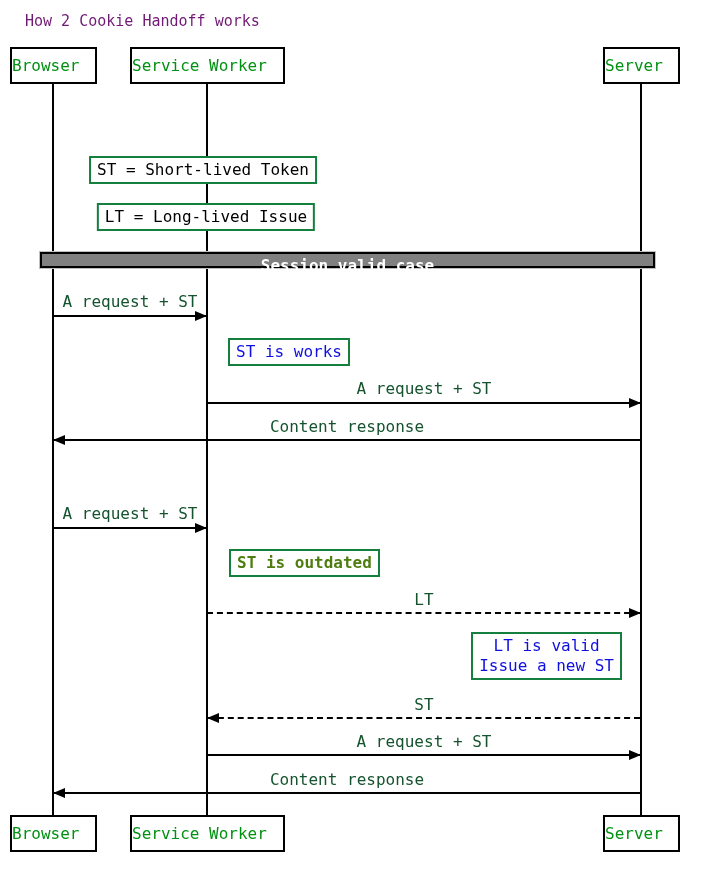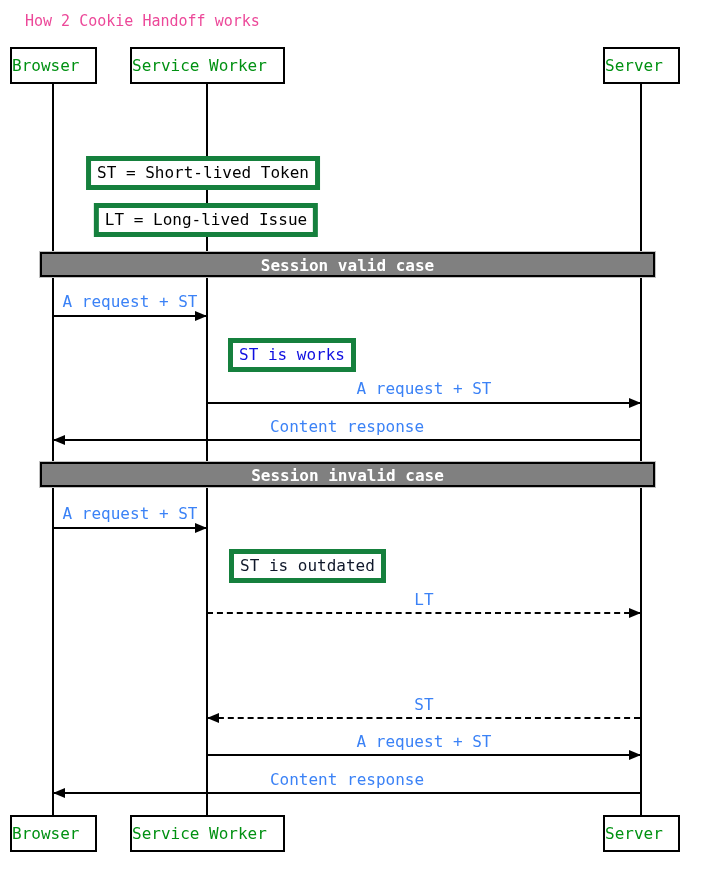--- a/index.html
+++ b/index.html
@@ -13,21 +13,21 @@
     width: 710px;
     height: 872px;
     background: #ffffff;
     overflow: hidden;
   }
   .title {
     position: absolute;
     left: 25px;
     top: 12px;
     font-size: 15px;
-    color: #ec4899;
+    color: #701a75;
     white-space: nowrap;
     z-index: 2;
   }
   .lifeline {
     position: absolute;
     top: 84px;
     height: 731px;
     width: 2px;
     background: #000000;
     z-index: 1;
@@ -42,52 +42,52 @@
     font-size: 16px;
     text-align: left;
     line-height: 33px;
     white-space: nowrap;
     z-index: 6;
   }
   .divider {
     position: absolute;
     left: 40px;
     width: 615px;
-    height: 25px;
+    height: 16px;
     box-sizing: border-box;
     background: #808080;
     border: 2px solid #000000;
     box-shadow: 0 0 0 1px #c0c0c0;
     color: #ffffff;
     font-size: 16px;
     font-weight: bold;
     text-align: center;
     line-height: 23px;
     z-index: 5;
   }
   .note {
     position: absolute;
     box-sizing: border-box;
     background: #ffffff;
-    border: 5px solid #15803d;
+    border: 2px solid #15803d;
     padding: 2px 6px;
     font-size: 16px;
     line-height: 20px;
     white-space: nowrap;
     z-index: 4;
   }
   .note.centered { transform: translateX(-50%); }
   .note.blue { color: #0f0fe0; text-align: center; }
-  .note.red  { color: #0f172a; }
+  .note.red  { color: #4d7c0f; font-weight: bold; }
   .msg-label {
     position: absolute;
     width: 220px;
     text-align: center;
     font-size: 16px;
-    color: #3b82f6;
+    color: #14532d;
     white-space: nowrap;
     z-index: 3;
   }
   .msg-line {
     position: absolute;
     height: 0;
     border-top: 2px solid #000000;
     z-index: 3;
   }
   .msg-line.dashed { border-top-style: dashed; }
@@ -137,38 +137,39 @@
     <div class="msg-line" style="left:207px;top:402px;width:433px"></div>
     <div class="arrowhead right" style="left:629px;top:398px"></div>
   </div>
 
   <div>
     <div class="msg-label" style="left:237px;top:417px">Content response</div>
     <div class="msg-line" style="left:54px;top:439px;width:587px"></div>
     <div class="arrowhead left" style="left:53px;top:435px"></div>
   </div>
 
-  <div class="divider" style="top:462px">
-    <span>Session invalid case</span>
-  </div>
 
   <div>
     <div class="msg-label" style="left:20px;top:504px">A request + ST</div>
     <div class="msg-line" style="left:53px;top:527px;width:153px"></div>
     <div class="arrowhead right" style="left:195px;top:523px"></div>
   </div>
 
   <div class="note red" style="left:229px;top:549px">ST is outdated</div>
 
   <div>
     <div class="msg-label" style="left:314px;top:590px">LT</div>
     <div class="msg-line dashed" style="left:207px;top:612px;width:433px"></div>
     <div class="arrowhead right" style="left:629px;top:608px"></div>
   </div>
 
+  <div class="note blue" style="right:88px;top:632px">
+    <div>LT is valid</div>
+    <div>Issue a new ST</div>
+  </div>
 
   <div>
     <div class="msg-label" style="left:314px;top:695px">ST</div>
     <div class="msg-line dashed" style="left:208px;top:717px;width:432px"></div>
     <div class="arrowhead left" style="left:207px;top:713px"></div>
   </div>
 
   <div>
     <div class="msg-label" style="left:314px;top:732px">A request + ST</div>
     <div class="msg-line" style="left:207px;top:754px;width:433px"></div>

